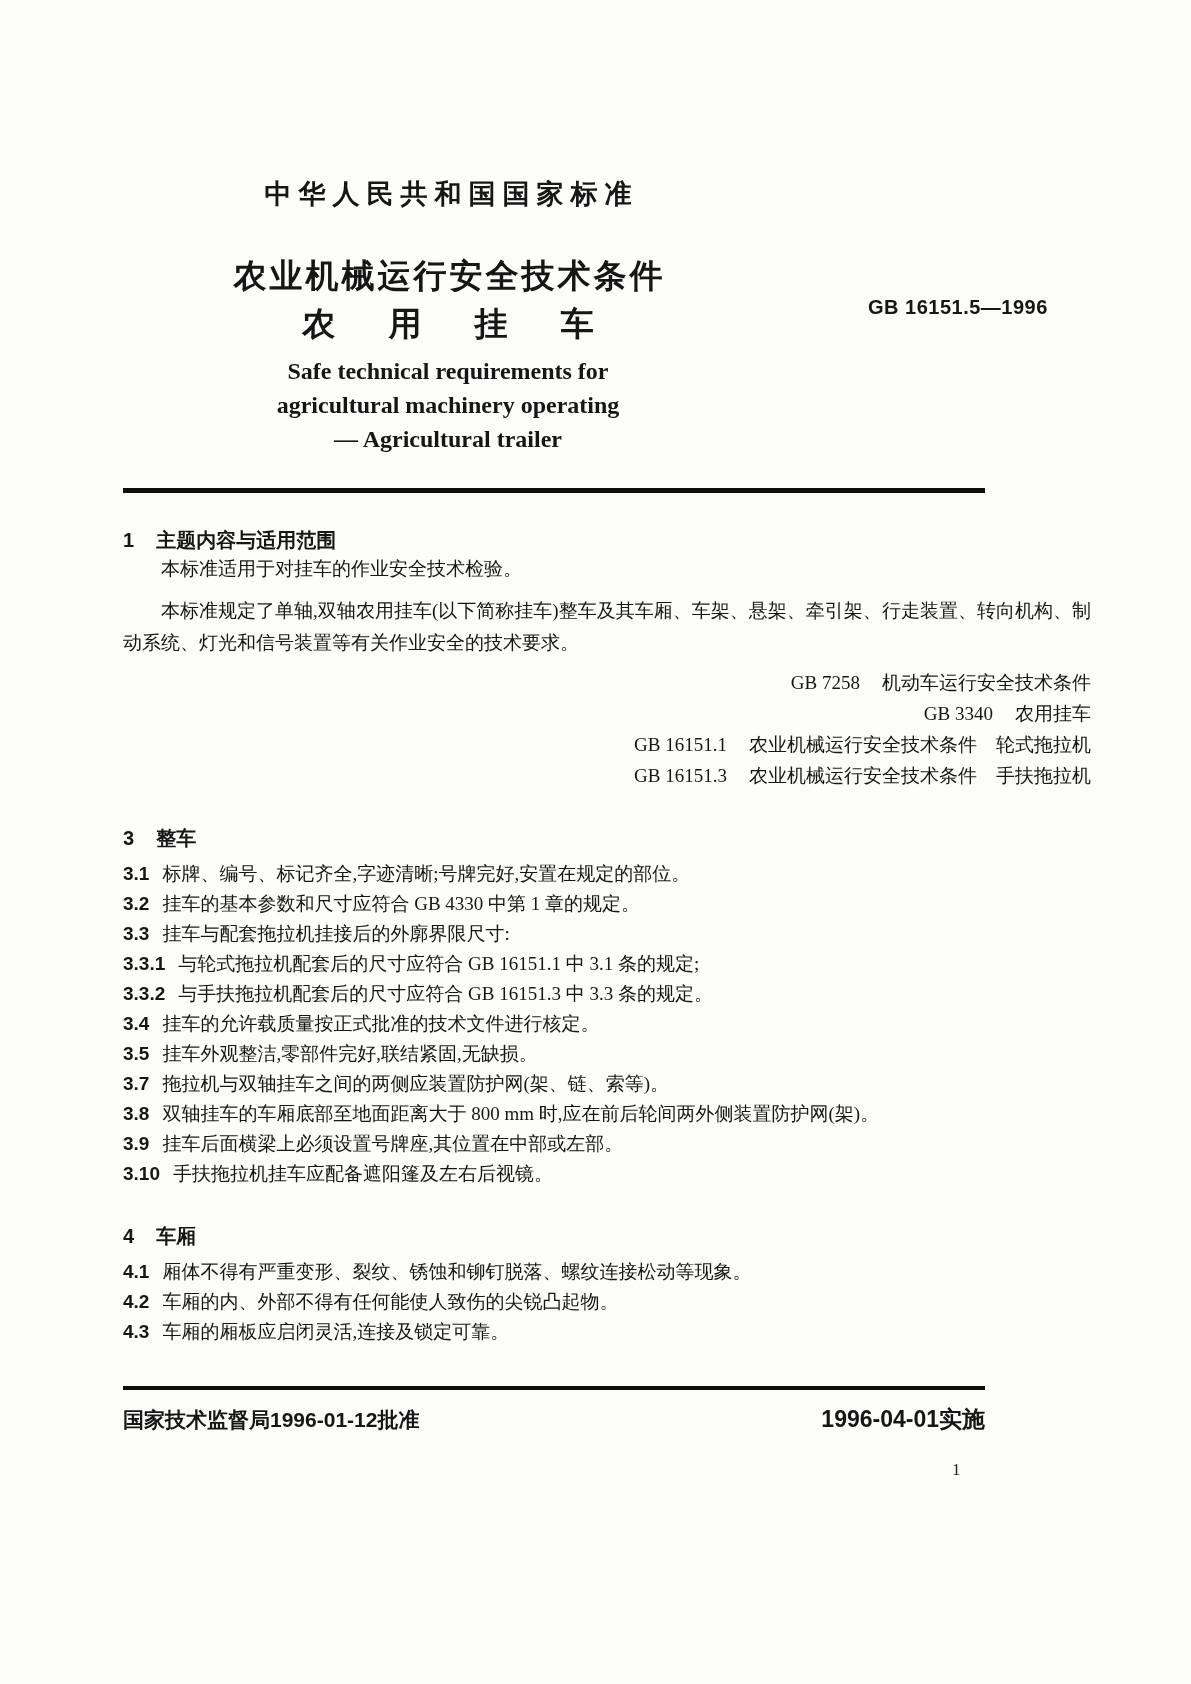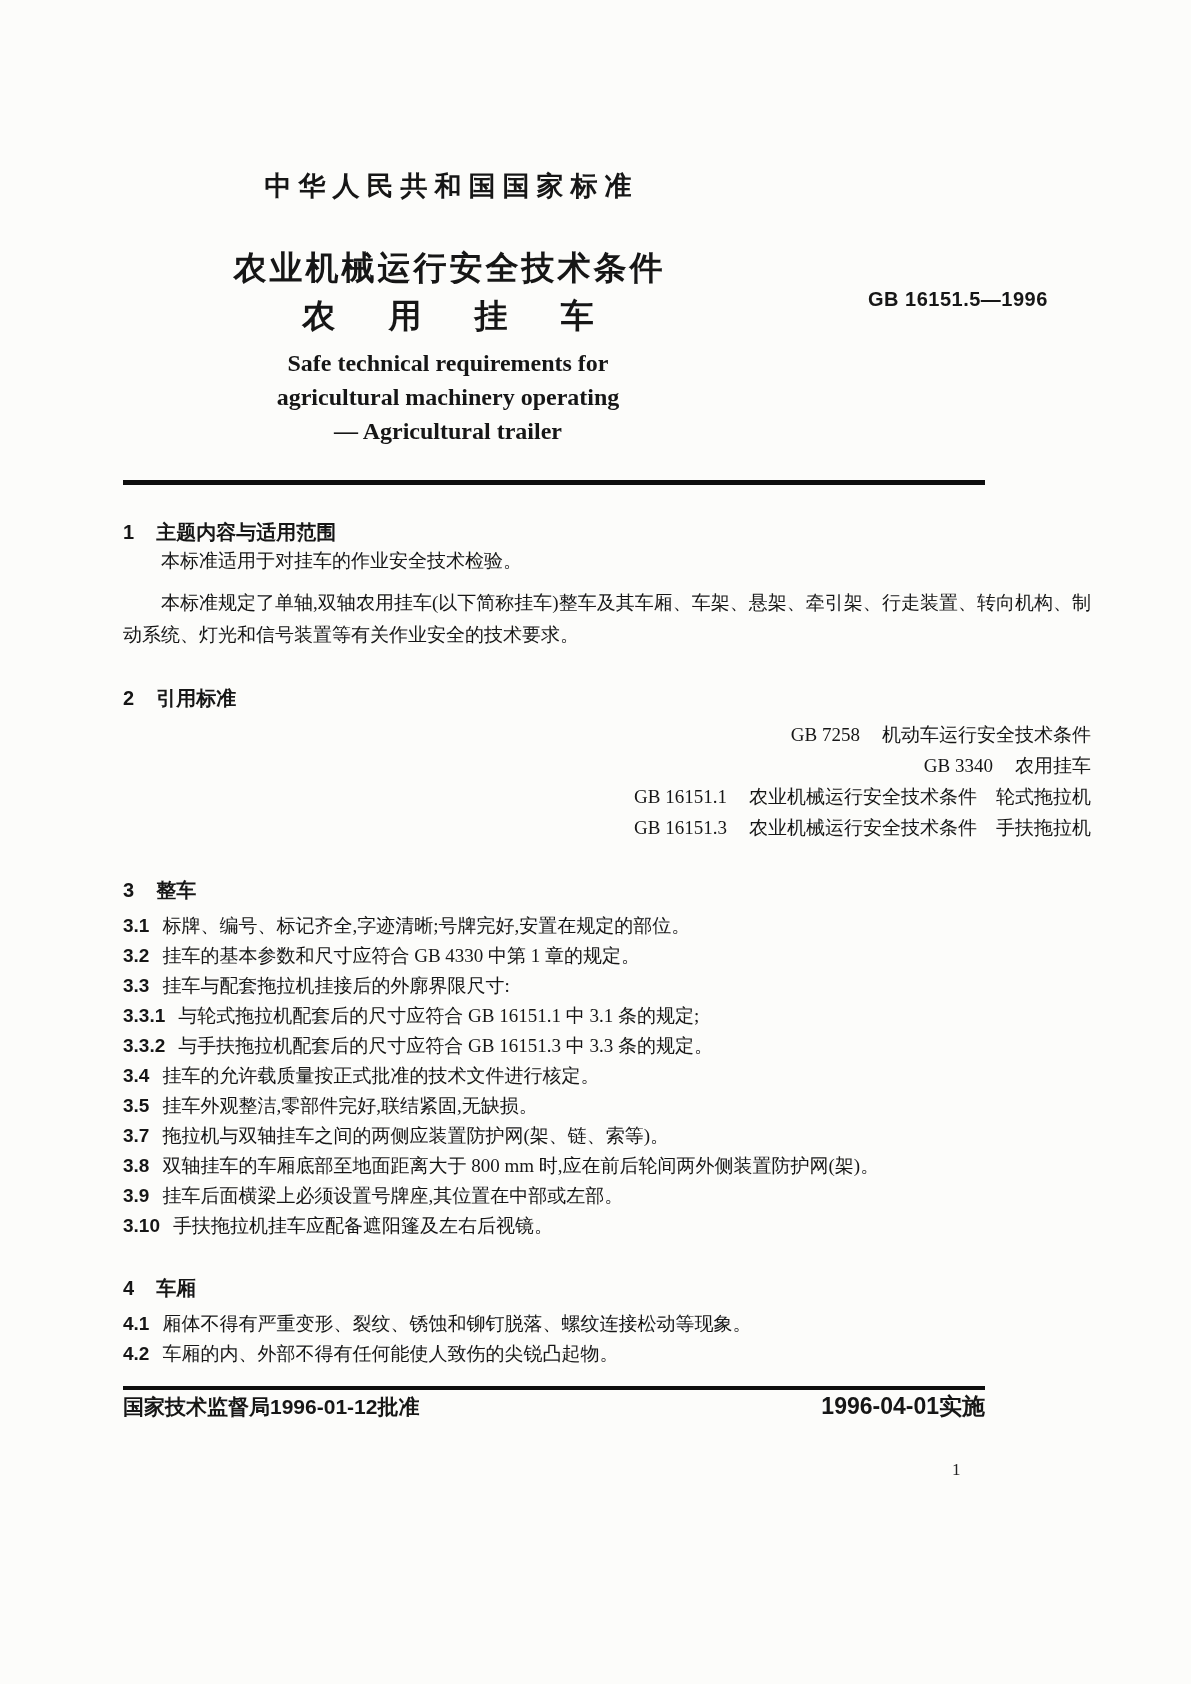--- a/index.html
+++ b/index.html
@@ -18,21 +18,21 @@
   }
   .content {
     position: absolute;
     left: 123px;
     top: 168px;
     width: 968px;
   }
   .hei { font-family: "Liberation Sans", "DejaVu Sans", sans-serif; }
 
   
-  .header { position: relative; height: 312px; }
+  .header { position: relative; height: 312px; margin-top: 8px; }
   .std-label {
     position: absolute; top: 0; left: 0; width: 650px;
     text-align: center; font-size: 27px; font-weight: bold;
     letter-spacing: 7px; text-indent: 7px;
   }
   .cn-title1 {
     position: absolute; top: 78px; left: 0; width: 650px;
     text-align: center; font-size: 33px; font-weight: bold;
     letter-spacing: 3px; text-indent: 3px;
   }
@@ -85,21 +85,21 @@
     margin-right: 13px;
   }
 
   
   .footer {
     position: absolute; left: 123px; top: 1386px; width: 862px;
   }
   .footer-rule { height: 4px; background: #0e0e0e; }
   .footer-row {
     display: flex; justify-content: space-between; align-items: baseline;
-    margin-top: 1px;
+    margin-top: 14px;
   }
   .footer-left  { font-size: 21px; font-weight: bold; white-space: nowrap; }
   .footer-right { font-size: 23px; font-weight: bold; white-space: nowrap; }
   .page-number {
     position: absolute; left: 952px; top: 1460px;
     font-size: 17px; color: #222;
   }
 </style>
 </head>
 <body>
@@ -119,23 +119,20 @@
       </div>
     </div>
     <div class="rule"></div>
 
     <div class="sec-heading hei">
       <span class="sec-num">1</span><span class="sec-title">主题内容与适用范围</span>
     </div>
     <p class="para">本标准适用于对挂车的作业安全技术检验。</p>
     <p class="para first">本标准规定了单轴,双轴农用挂车(以下简称挂车)整车及其车厢、车架、悬架、牵引架、行走装置、转向机构、制动系统、灯光和信号装置等有关作业安全的技术要求。</p>
 
-    <div class="sec-heading hei">
-      <span class="sec-num">2</span><span class="sec-title">引用标准</span>
-    </div>
     <div class="refs">
       <div class="ref-line">
         <span class="ref-code">GB 7258</span><span>机动车运行安全技术条件</span>
       </div>
       <div class="ref-line">
         <span class="ref-code">GB 3340</span><span>农用挂车</span>
       </div>
       <div class="ref-line">
         <span class="ref-code">GB 16151.1</span><span>农业机械运行安全技术条件　轮式拖拉机</span>
       </div>
@@ -185,20 +182,23 @@
 
     <div class="sec-heading hei">
       <span class="sec-num">4</span><span class="sec-title">车厢</span>
     </div>
     <div class="clauses">
       <div class="clause">
         <span class="cnum">4.1</span><span>厢体不得有严重变形、裂纹、锈蚀和铆钉脱落、螺纹连接松动等现象。</span>
       </div>
       <div class="clause">
         <span class="cnum">4.2</span><span>车厢的内、外部不得有任何能使人致伤的尖锐凸起物。</span>
+      </div>
+      <div class="clause">
+        <span class="cnum">4.3</span><span>车厢的厢板应启闭灵活,连接及锁定可靠。</span>
       </div>
     </div>
 
   </div>
 
   <div class="footer">
     <div class="footer-rule"></div>
     <div class="footer-row">
       <span class="footer-left hei">国家技术监督局1996-01-12批准</span>
       <span class="footer-right hei">1996-04-01实施</span>

